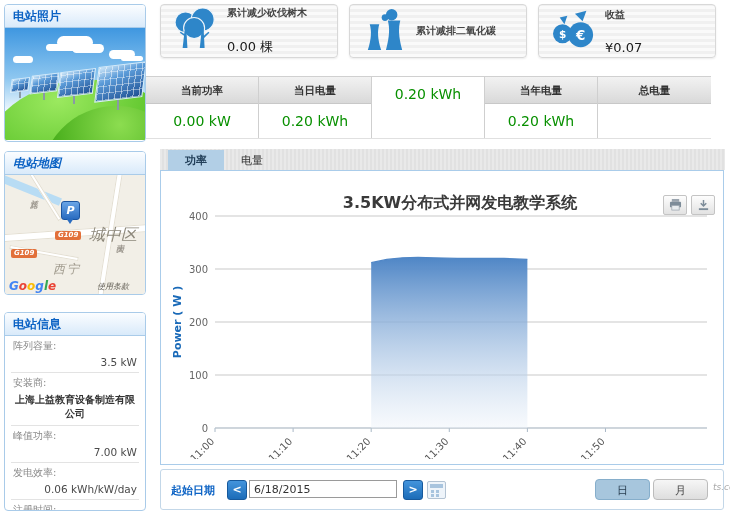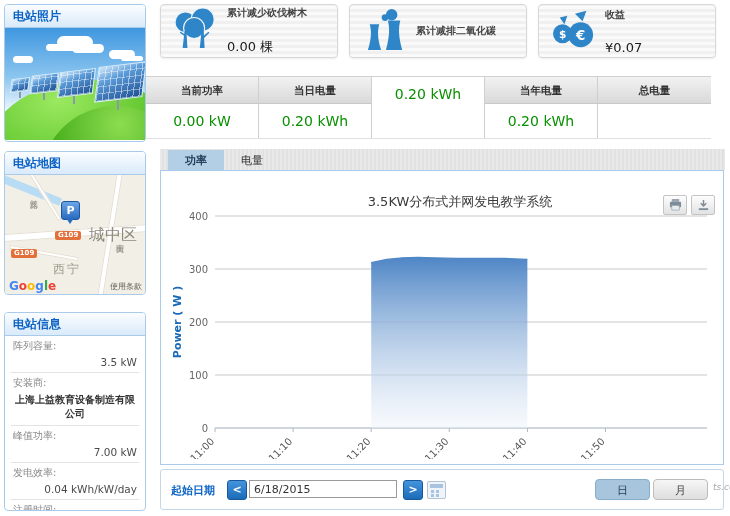--- a/index.html
+++ b/index.html
@@ -30,21 +30,21 @@
   .road.d1{left:36px;top:-14px;width:4px;height:64px;transform:rotate(-32deg);}
   .road.d2{left:4px;top:76px;width:70px;height:4px;transform:rotate(10deg);}
   .road-badge{position:absolute;background:#e2703a;color:#fff;font-size:7px;font-weight:bold;padding:1px 3px;border-radius:2px;line-height:1;}
   .map-marker{position:absolute;left:56px;top:26px;width:17px;height:17px;border-radius:3px;background:linear-gradient(#6aa5e6,#2a6cc0);border:1px solid #1c55a0;color:#fff;font-weight:bold;font-size:11px;text-align:center;line-height:17px;}
   .map-marker::after{content:"";position:absolute;left:4px;top:16px;border:4px solid transparent;border-top:6px solid #2a6cc0;}
   .map-label{position:absolute;color:#8d887b;}
   .map-vlabel{position:absolute;color:#9a958c;font-size:8px;writing-mode:vertical-rl;letter-spacing:1px;}
   .google-logo{position:absolute;left:4px;bottom:1px;font-size:12px;font-weight:bold;letter-spacing:0;}
   .google-logo .g1,.google-logo .g4{color:#4285f4}.google-logo .g2,.google-logo .g6{color:#ea4335}
   .google-logo .g3{color:#fbbc05}.google-logo .g5{color:#34a853}
-  .map-terms{position:absolute;right:3px;bottom:2px;font-size:8px;color:#5f5b52;}
+  .map-terms{position:absolute;right:16px;bottom:2px;font-size:8px;color:#5f5b52;}
   
   .info-body{padding:0 6px;}
   .info-row{padding:3px 2px 4px;border-bottom:1px solid #e3e3e3;}
   .info-row:last-child{border-bottom:none;}
   .info-label{font-size:10px;color:#8a8a8a;}
   .info-value{font-size:10.5px;color:#4a4a4a;text-align:right;padding-top:3px;}
   .info-value.strong{font-weight:bold;color:#333;font-size:10px;text-align:center;}
   
   .cards{position:absolute;left:160px;top:4px;width:565px;display:flex;gap:11px;}
   .card{width:178px;height:54px;border:1px solid #d8d8d8;border-radius:4px;
@@ -59,21 +59,21 @@
   .stat-col:last-child{border-right:none;}
   .stat-head{height:26px;line-height:26px;text-align:center;font-size:10.5px;font-weight:bold;color:#333;background:linear-gradient(#f2f2f2,#d9d9d9);border-bottom:1px solid #c8c8c8;}
   .stat-val{height:34px;line-height:34px;text-align:center;font-size:14px;color:#089000;background:#fff;}
   
   .tabs{position:absolute;left:160px;top:149px;width:565px;height:21px;background:repeating-linear-gradient(90deg,#e9e9e9 0 2px,#e1e1e1 2px 4px);}
   .tab{display:inline-block;height:21px;line-height:21px;width:56px;text-align:center;font-size:11px;color:#333;cursor:pointer;}
   .tab.active{background:#b2cfe6;font-weight:bold;color:#23405a;}
   .tab.first{margin-left:8px;}
   
   .chart-panel{position:absolute;left:160px;top:170px;width:564px;height:295px;border:1px solid #aaccea;background:#fff;box-sizing:border-box;}
-  .chart-title{position:absolute;top:22px;left:0;width:100%;text-align:center;padding-left:36px;box-sizing:border-box;font-size:13px;font-weight:normal;color:#3a3a3a;}
+  .chart-title{position:absolute;top:22px;left:0;width:100%;text-align:center;padding-left:36px;box-sizing:border-box;font-size:16px;font-weight:bold;color:#3a3a3a;}
   .chart-toolbar{position:absolute;top:24px;right:8px;display:flex;gap:4px;}
   .tool-btn{width:22px;height:18px;border:1px solid #c4c4c4;border-radius:2px;background:linear-gradient(#fdfdfd,#e2e2e2);display:flex;align-items:center;justify-content:center;cursor:pointer;}
   #chart-svg{position:absolute;left:8px;top:28px;}
   
   .footer-bar{position:absolute;left:160px;top:469px;width:564px;height:41px;border:1px solid #c3d7e8;border-radius:3px;background:#fff;box-sizing:border-box;}
   .date-label{position:absolute;left:10px;top:13px;font-size:11px;font-weight:bold;color:#0b62c4;}
   .nav-btn{position:absolute;top:10px;width:18px;height:18px;border:1px solid #17599c;border-radius:3px;background:linear-gradient(#4394dc,#1c6cb8);color:#fff;font-size:11px;font-weight:bold;text-align:center;line-height:17px;cursor:pointer;}
   .nav-btn.prev{left:66px;}
   .nav-btn.next{left:242px;}
   .date-input{position:absolute;left:88px;top:10px;width:148px;height:18px;border:1px solid #9a9a9a;font-size:11px;padding:0 4px;box-sizing:border-box;color:#333;font-family:"DejaVu Sans",sans-serif;}
@@ -104,21 +104,21 @@
       <div class="leg" style="left:38px;top:62px;height:10px;"></div>
       <div class="leg" style="left:68px;top:64px;height:12px;"></div>
       <div class="leg" style="left:112px;top:68px;height:14px;"></div>
       <div class="solar-panel" style="left:6px;top:50px;width:16px;height:12px;"></div>
       <div class="solar-panel" style="left:26px;top:46px;width:25px;height:17px;"></div>
       <div class="solar-panel" style="left:54px;top:42px;width:33px;height:24px;"></div>
       <div class="solar-panel" style="left:92px;top:36px;width:45px;height:34px;"></div>
     </div>
   </section>
 
-  <section class="panel" style="top:151px;height:144px;">
+  <section class="panel" style="top:151px;height:144px;font-style:italic;">
     <div class="panel-header">
       <span>电站地图</span>
     </div>
     <div class="map">
       <div class="river"></div>
       <div class="road main"></div>
       <div class="road v1"></div>
       <div class="road d1"></div>
       <div class="road d2"></div>
       <span class="map-vlabel" style="left:22px;top:18px;">长江路</span>
@@ -145,21 +145,21 @@
       <div class="info-row">
         <div class="info-label">安装商:</div>
         <div class="info-value strong">上海上益教育设备制造有限公司</div>
       </div>
       <div class="info-row">
         <div class="info-label">峰值功率:</div>
         <div class="info-value">7.00 kW</div>
       </div>
       <div class="info-row">
         <div class="info-label">发电效率:</div>
-        <div class="info-value">0.04 kWh/kW/day</div>
+        <div class="info-value">0.06 kWh/kW/day</div>
       </div>
       <div class="info-row">
         <div class="info-label">注册时间:</div>
 
       </div>
 
     </div>
   </section>
 
   <div class="cards">

